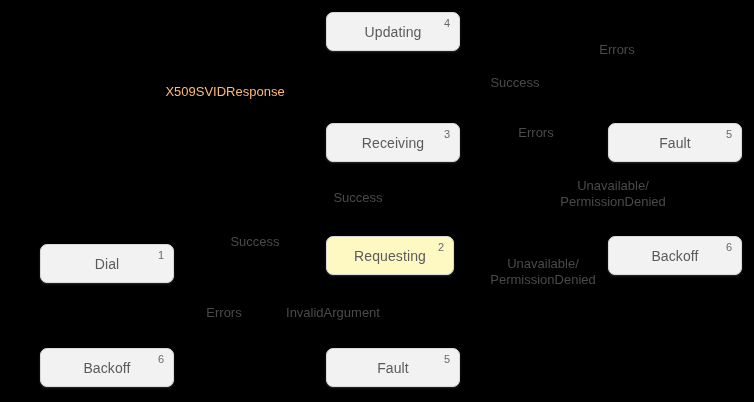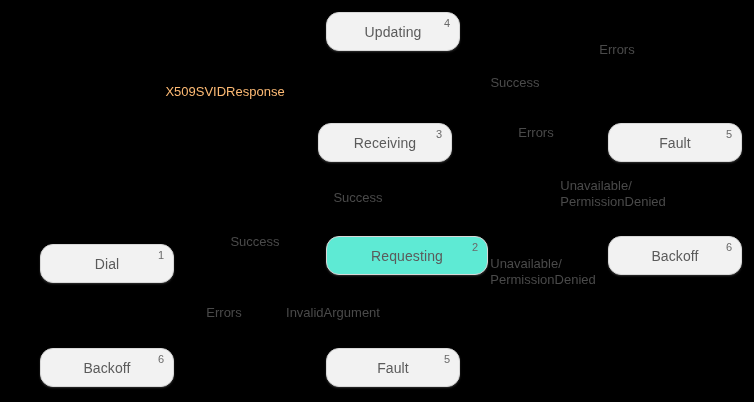--- a/index.html
+++ b/index.html
@@ -15,21 +15,21 @@
     width: 754px;
     height: 402px;
     background: #000000;
     overflow: hidden;
   }
   .state-node {
     position: absolute;
     box-sizing: border-box;
     background: #f2f2f2;
     border: 1px solid #d8d8d8;
-    border-radius: 13px;
+    border-radius: 7px;
     box-shadow: 0 1px 2px rgba(255,255,255,0.18);
     display: flex;
     align-items: center;
     justify-content: center;
   }
   .state-label {
     font-size: 14px;
     color: #5b5b5b;
     letter-spacing: 0.1px;
     line-height: 1;
@@ -42,48 +42,48 @@
     font-size: 11px;
     color: #6a6a6a;
     line-height: 1;
   }
   .edge-label {
     position: absolute;
     font-size: 13px;
     color: #4a4a4a;
     line-height: 16px;
     white-space: pre;
-    text-align: left;
+    text-align: center;
   }
   .edge-label.center {
     transform: translateX(-50%);
   }
 </style>
 </head>
 <body>
 
 <div id="canvas" style="background: rgb(0, 0, 0);">
   <div id="nodes-layer">
       <div class="state-node" style="left: 326px; top: 12px; width: 134px; height: 39px; background: rgb(242, 242, 242);">
         <span class="state-label" style="color: rgb(91, 91, 91);">Updating</span>
         <span class="state-index">4</span>
       </div>
-      <div class="state-node" style="left: 318px; top: 123px; width: 134px; height: 39px; background: rgb(242, 242, 242);">
+      <div class="state-node" style="left: 326px; top: 123px; width: 134px; height: 39px; background: rgb(242, 242, 242);">
         <span class="state-label" style="color: rgb(91, 91, 91);">Receiving</span>
         <span class="state-index">3</span>
       </div>
       <div class="state-node" style="left: 608px; top: 123px; width: 134px; height: 39px; background: rgb(242, 242, 242);">
         <span class="state-label" style="color: rgb(91, 91, 91);">Fault</span>
         <span class="state-index">5</span>
       </div>
       <div class="state-node" style="left: 40px; top: 244px; width: 134px; height: 39px; background: rgb(242, 242, 242);">
         <span class="state-label" style="color: rgb(91, 91, 91);">Dial</span>
         <span class="state-index">1</span>
       </div>
-      <div class="state-node" style="left: 326px; top: 236px; width: 162px; height: 39px; background: #5eead4;">
+      <div class="state-node" style="left: 326px; top: 236px; width: 128px; height: 39px; background: #fef9c3;">
         <span class="state-label" style="color: rgb(91, 91, 91);">Requesting</span>
         <span class="state-index">2</span>
       </div>
       <div class="state-node" style="left: 608px; top: 236px; width: 134px; height: 39px; background: rgb(242, 242, 242);">
         <span class="state-label" style="color: rgb(91, 91, 91);">Backoff</span>
         <span class="state-index">6</span>
       </div>
       <div class="state-node" style="left: 40px; top: 348px; width: 134px; height: 39px; background: rgb(242, 242, 242);">
         <span class="state-label" style="color: rgb(91, 91, 91);">Backoff</span>
         <span class="state-index">6</span>

